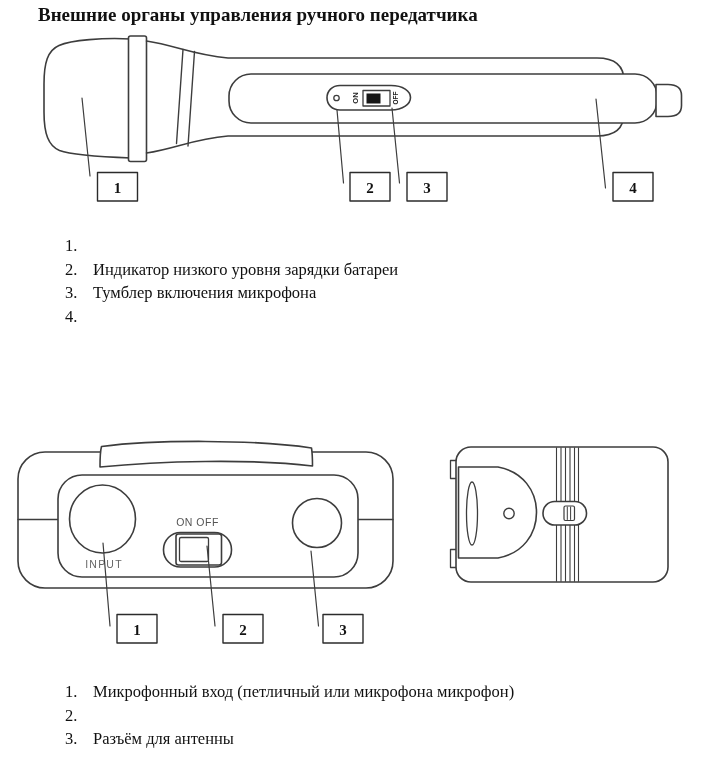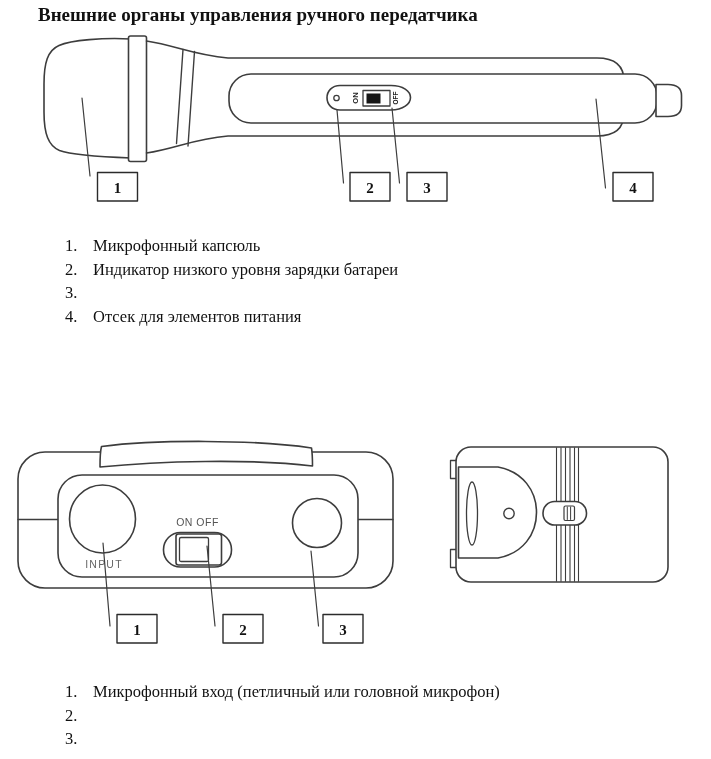--- a/index.html
+++ b/index.html
@@ -146,42 +146,42 @@
         <path d="M570.6,507 L570.6,519.5"></path>
       </g>
     </g>
   </svg>
 
   <div class="title title-1">Внешние органы управления ручного передатчика</div>
 
   <div class="num-list list-1">
     <div class="row">
       <span class="num">1.</span>
-      <span>Микрофонный капсюль</span>
     </div>
     <div class="row">
       <span class="num">2.</span>
       <span>Индикатор низкого уровня зарядки батареи</span>
     </div>
     <div class="row">
       <span class="num">3.</span>
+      <span>Тумблер включения микрофона</span>
     </div>
     <div class="row">
       <span class="num">4.</span>
-      <span>Отсек для элементов питания</span>
     </div>
   </div>
 
 
   <div class="num-list list-2">
     <div class="row">
       <span class="num">1.</span>
-      <span>Микрофонный вход (петличный или головной микрофон)</span>
+      <span>Микрофонный вход (петличный или микрофона микрофон)</span>
     </div>
     <div class="row">
       <span class="num">2.</span>
     </div>
     <div class="row">
       <span class="num">3.</span>
+      <span>Разъём для антенны</span>
     </div>
   </div>
 
 </div>
 
 </body></html>

